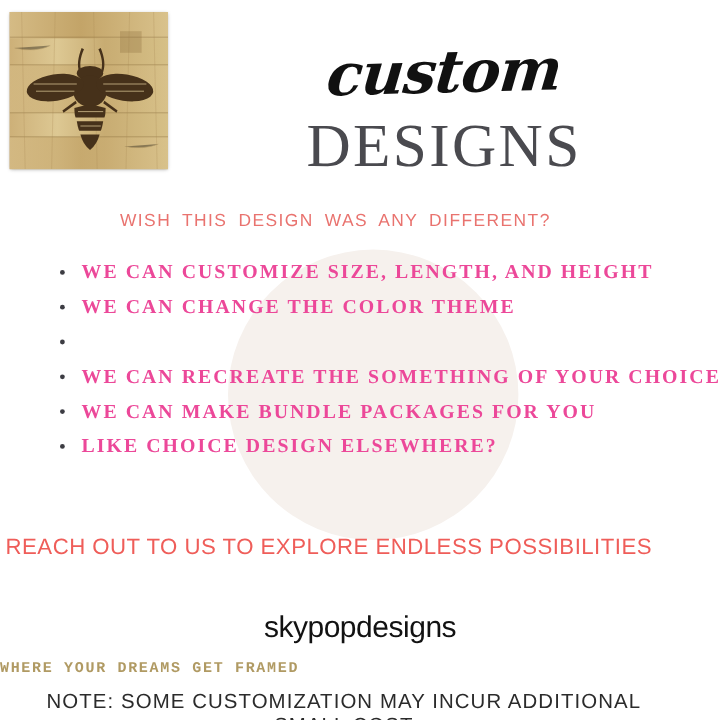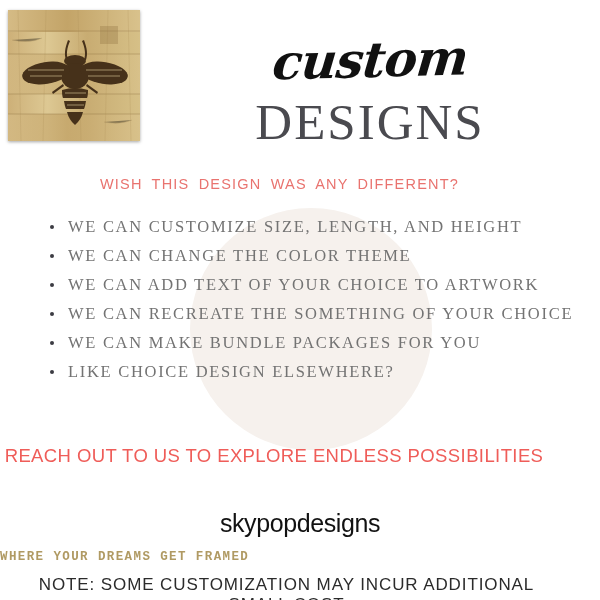--- a/index.html
+++ b/index.html
@@ -96,24 +96,24 @@
     top: 212px;
     width: 545px;
     z-index: 2;
     margin: 0;
     padding: 0;
     list-style: none;
   }
   .bullets li {
     position: relative;
     font-family: "Liberation Serif", serif;
-    font-weight: 400;
+    font-weight: 700;
     font-size: 16.5px;
     letter-spacing: 1.7px;
-    color: #737373;
+    color: #ec4899;
     height: 29px;
     line-height: 29px;
     padding-left: 22px;
     white-space: nowrap;
   }
   .bullets li .dot {
     position: absolute;
     left: 4px;
     top: 13px;
     width: 4px;
@@ -258,21 +258,21 @@
   <div class="headline-wrap">
     <div class="script-title">custom</div>
     <div class="serif-title">DESIGNS</div>
   </div>
 
   <div class="subtitle">WISH THIS DESIGN WAS ANY DIFFERENT?</div>
 
   <ul class="bullets">
     <li><span class="dot"></span><span>WE CAN CUSTOMIZE SIZE, LENGTH, AND HEIGHT</span></li>
     <li><span class="dot"></span><span>WE CAN CHANGE THE COLOR THEME</span></li>
-    <li><span class="dot"></span><span>WE CAN ADD TEXT OF YOUR CHOICE TO ARTWORK</span></li>
+    <li><span class="dot"></span></li>
     <li><span class="dot"></span><span>WE CAN RECREATE THE SOMETHING OF YOUR CHOICE</span></li>
     <li><span class="dot"></span><span>WE CAN MAKE BUNDLE PACKAGES FOR YOU</span></li>
     <li><span class="dot"></span><span>LIKE CHOICE DESIGN ELSEWHERE?</span></li>
   </ul>
 
   <div class="cta">REACH OUT TO US TO EXPLORE ENDLESS POSSIBILITIES</div>
 
   <div class="brand">skypopdesigns</div>
   <div class="tagline">WHERE YOUR DREAMS GET FRAMED</div>
   <div class="note">NOTE: SOME CUSTOMIZATION MAY INCUR ADDITIONAL SMALL COST</div>

